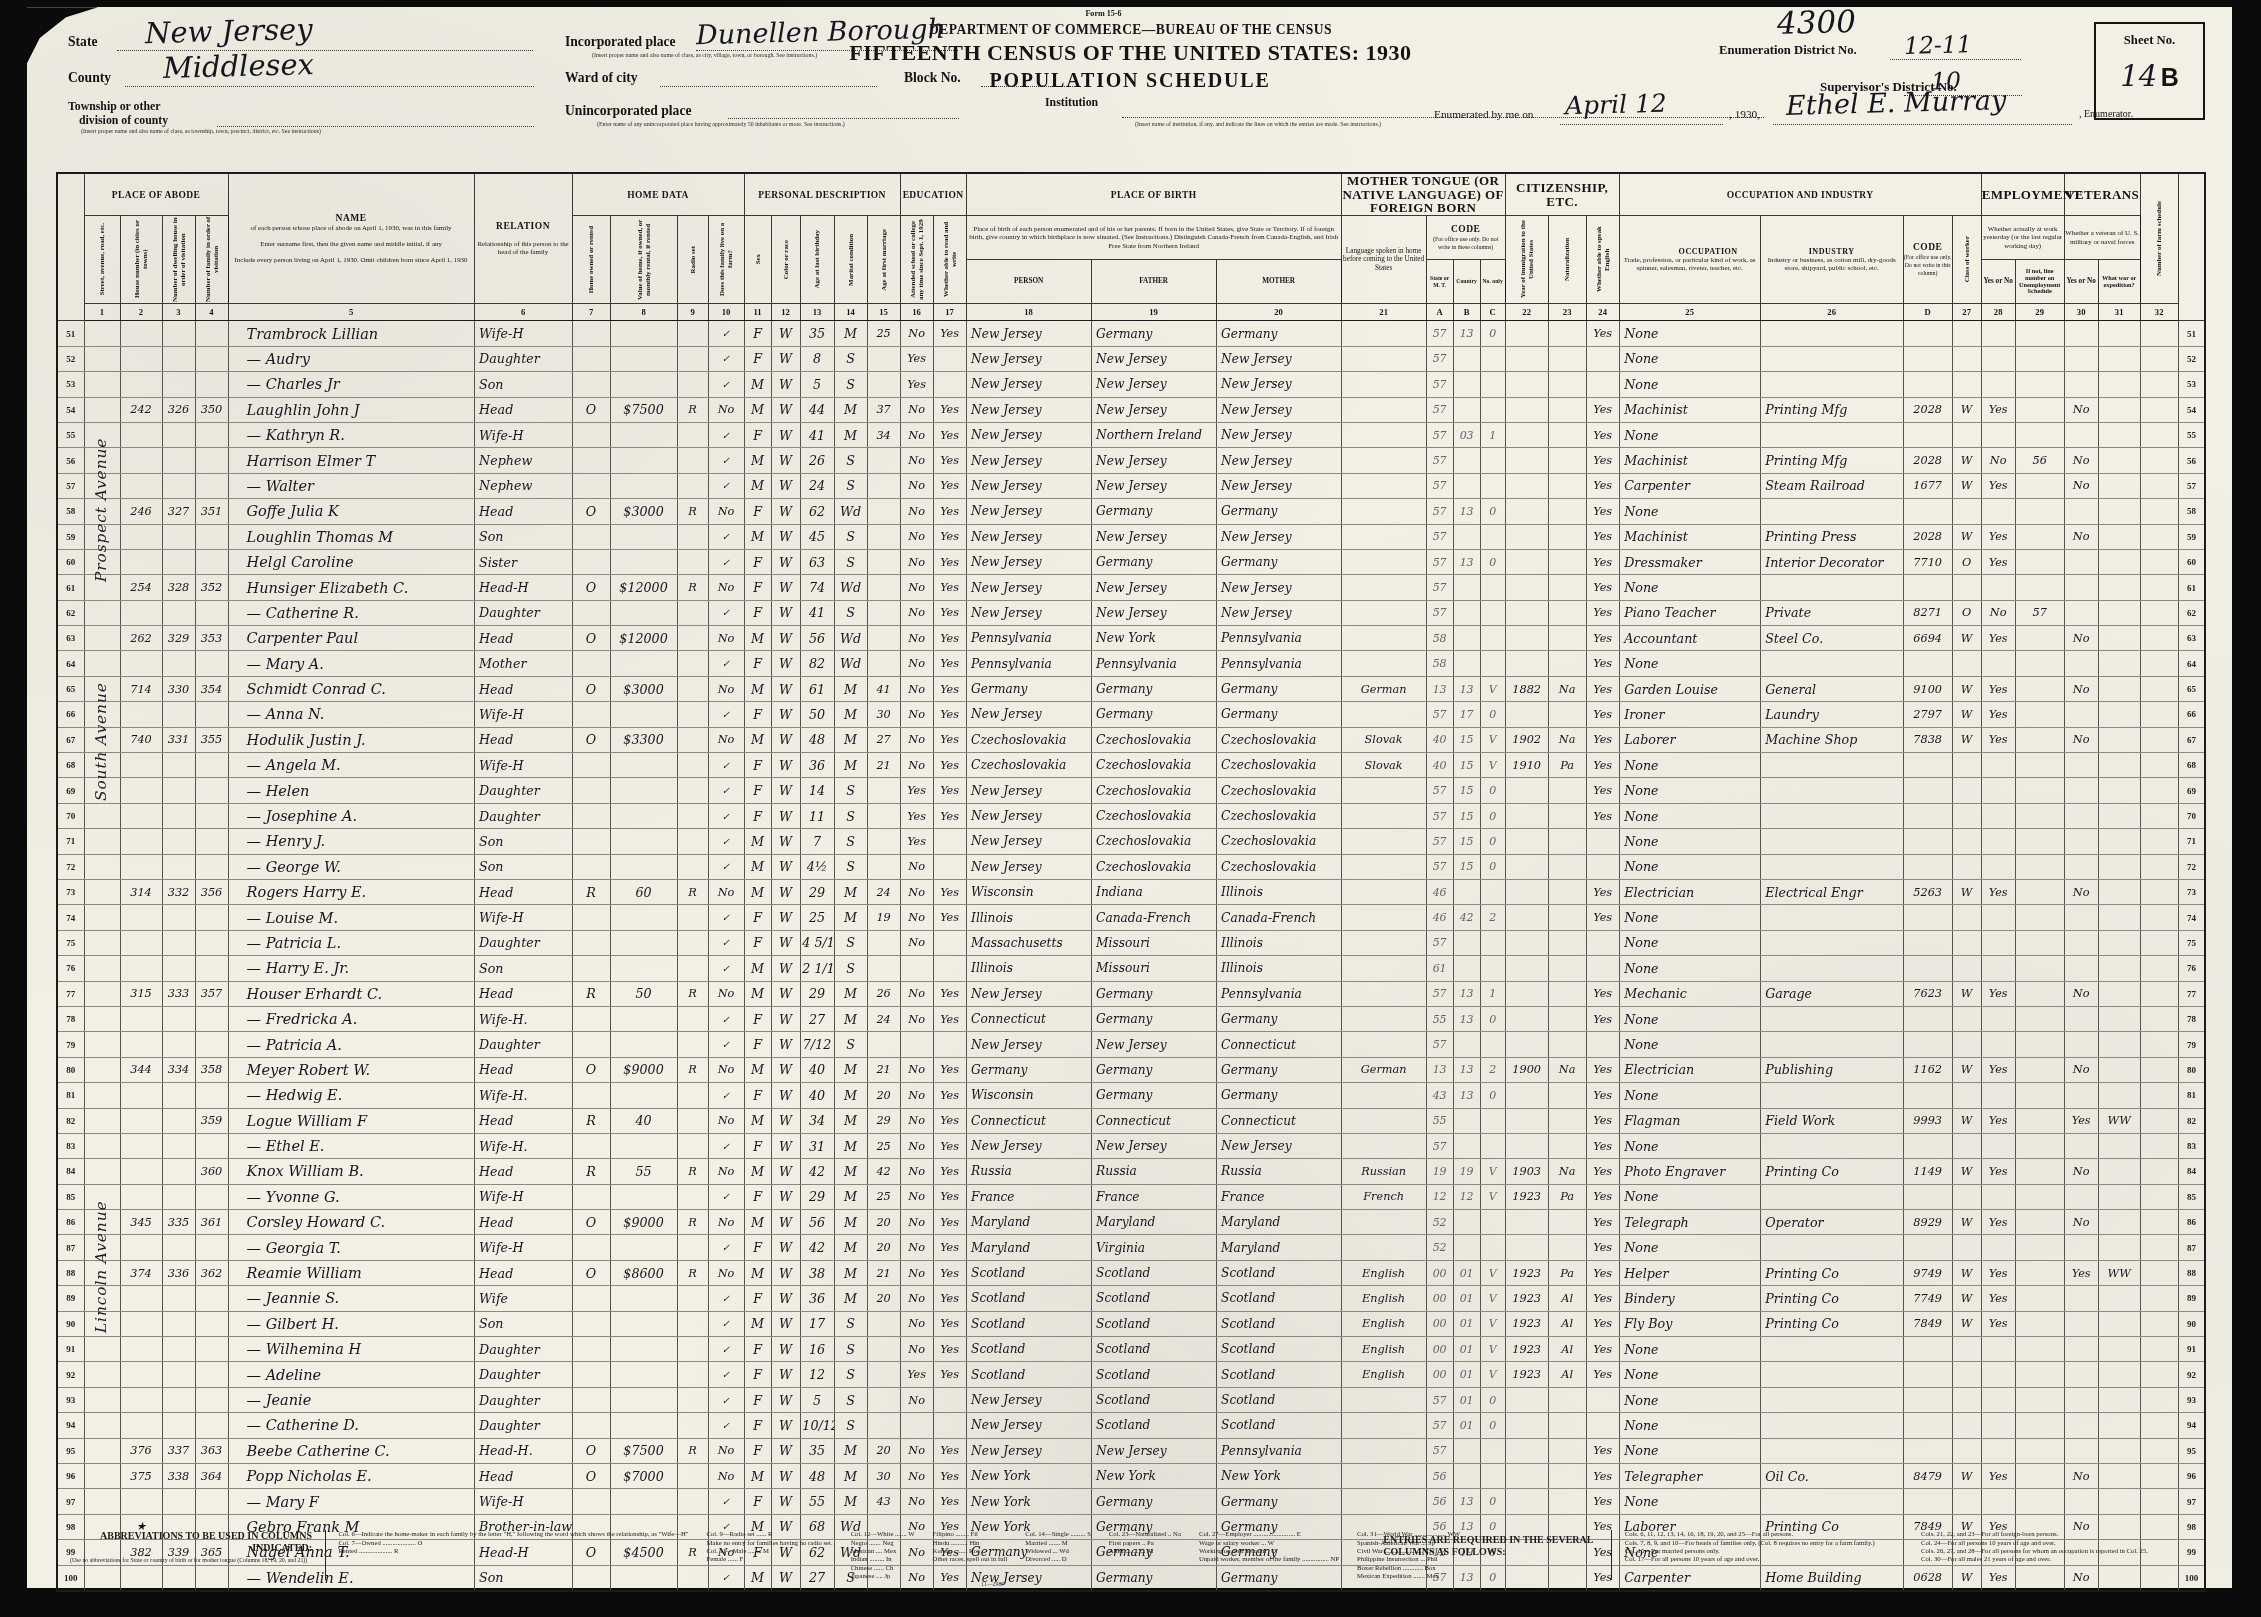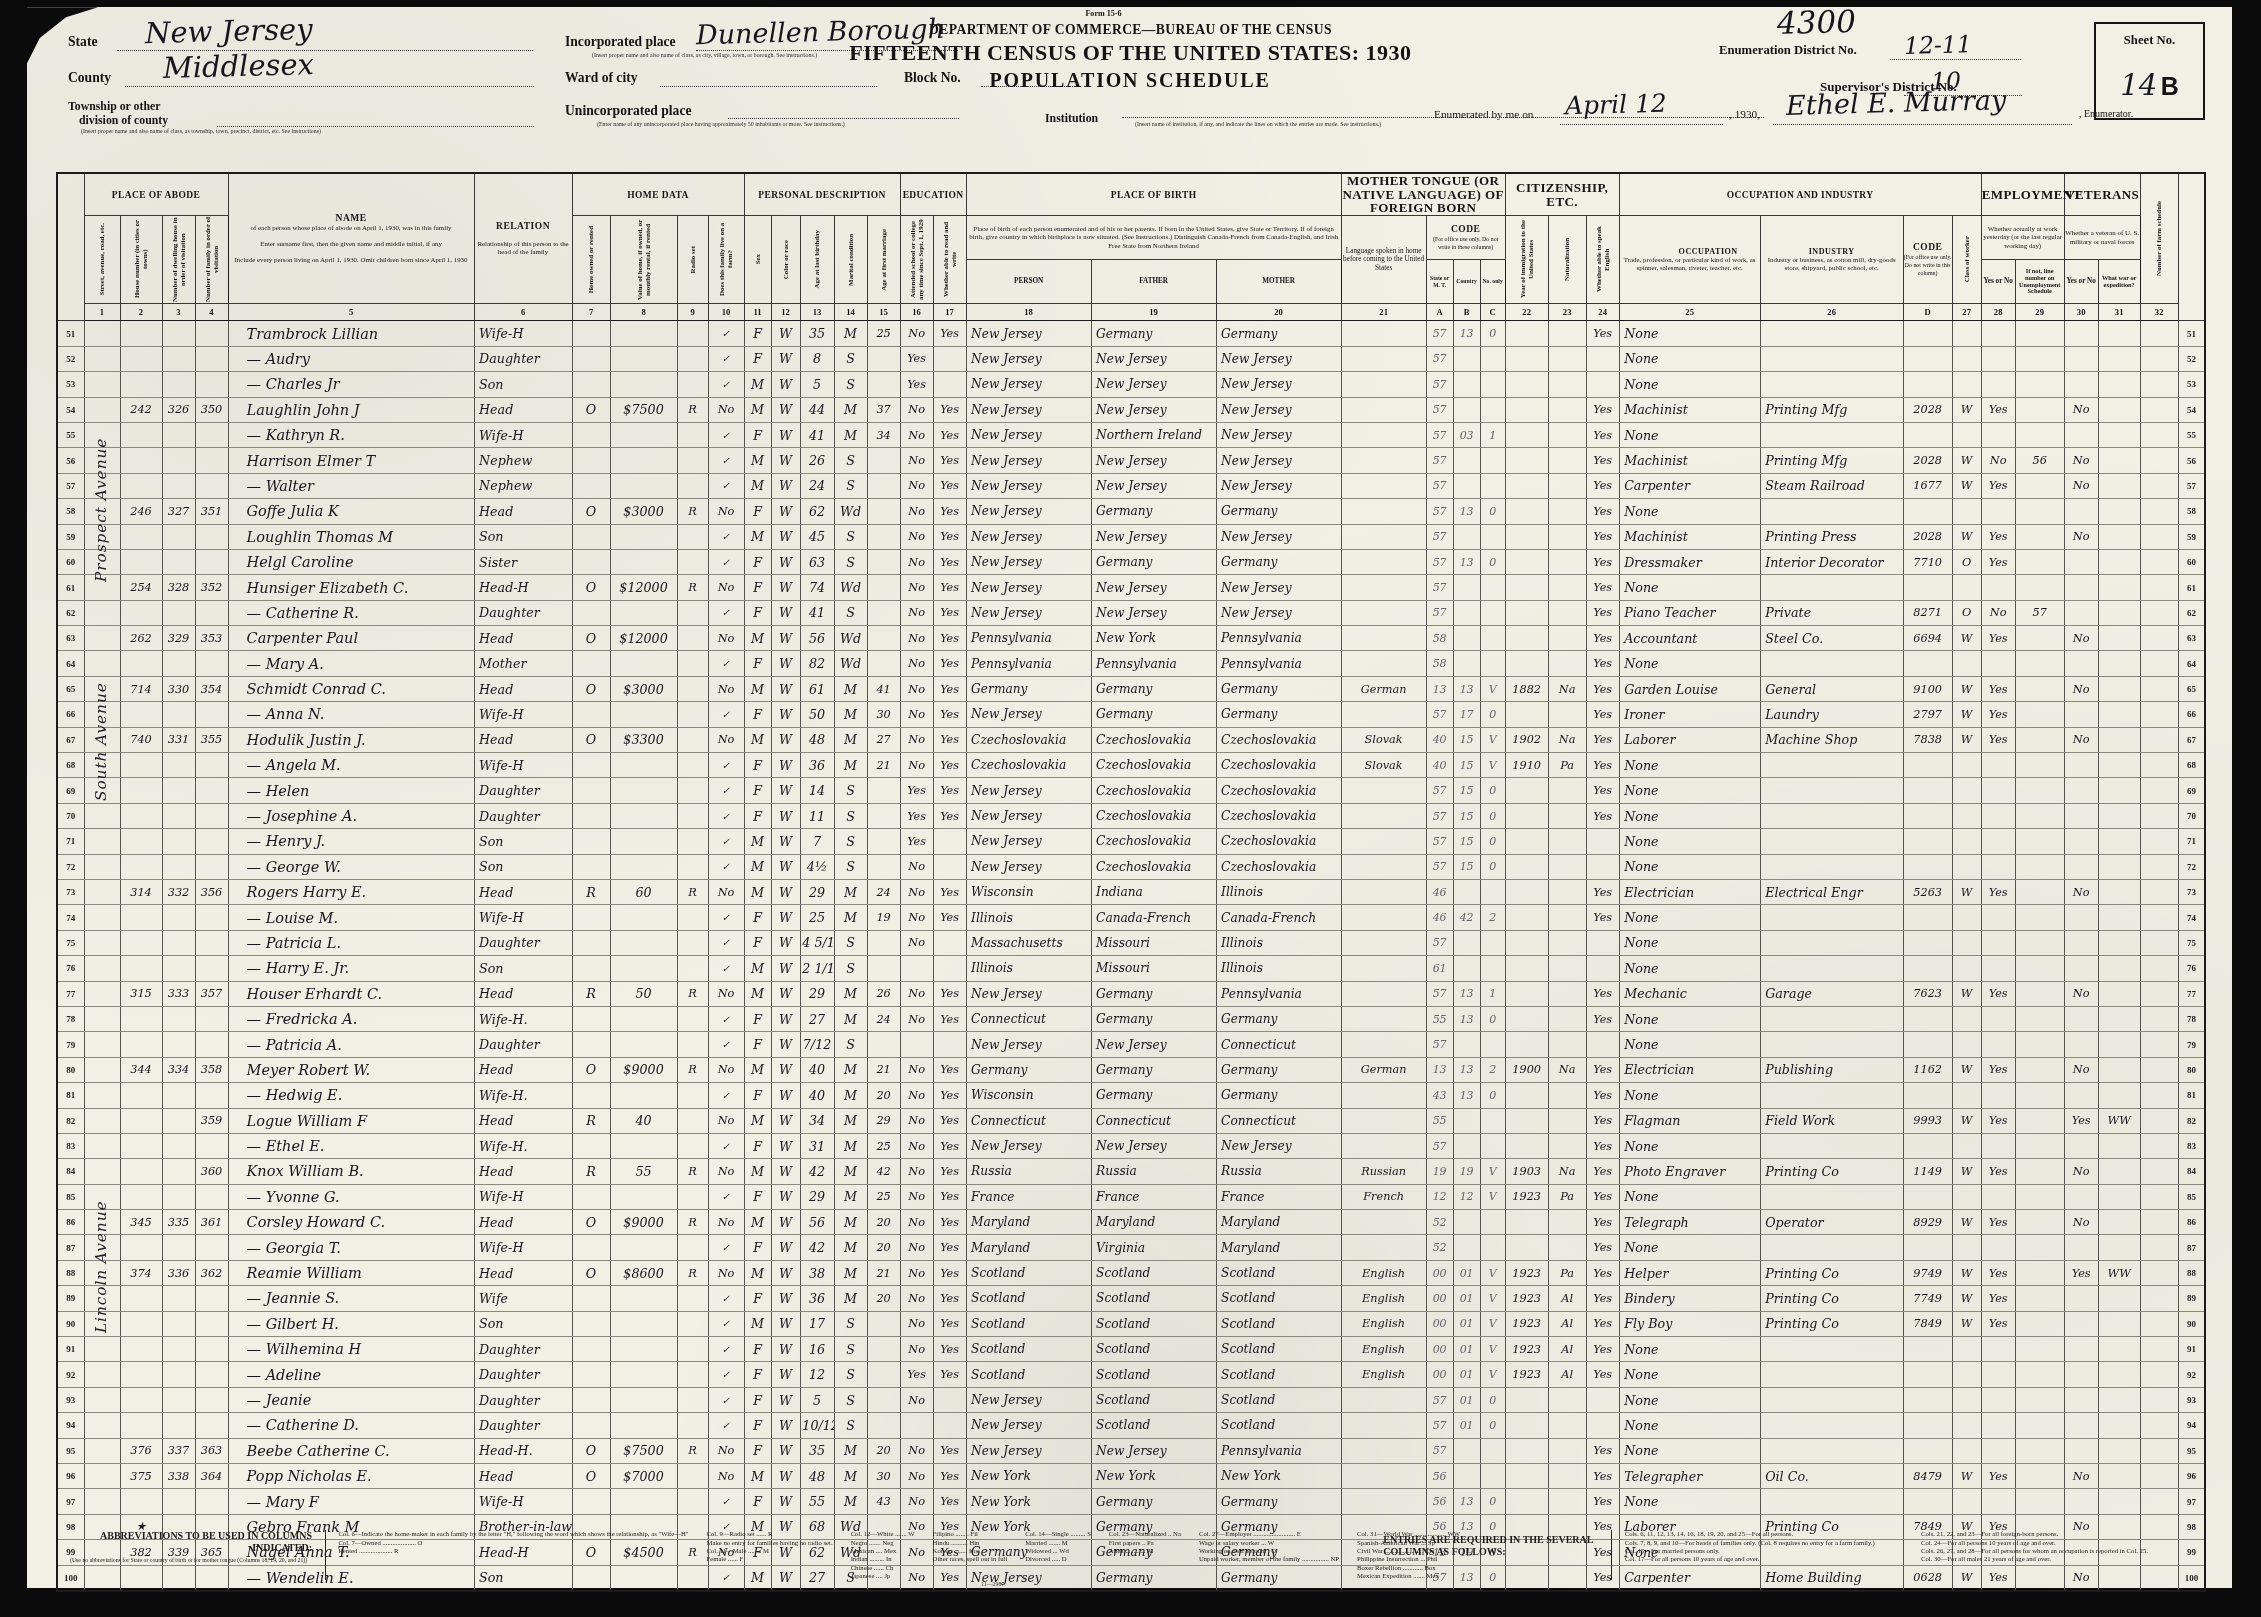--- a/index.html
+++ b/index.html
@@ -93,35 +93,35 @@
 
     <div class="plabel" style="left:538px;top:96px;text-align:center;">Unincorporated place</div>
     <div class="dotline" style="left:701px;top:110px;width:231px;"></div>
     <div class="psmall" style="left:570px;top:114px;">(Enter name of any unincorporated place having approximately 50 inhabitants or more.   See instructions.)</div>
 
     <div class="ctr" style="left:959px;top:1.8px;width:235px;font-size:8.1px;font-weight:bold;">Form 15-6</div>
     <div class="ctr" style="left:850px;top:14.5px;width:507px;font-size:13.6px;font-weight:bold;letter-spacing:0.4px;">DEPARTMENT OF COMMERCE—BUREAU OF THE CENSUS</div>
     <div class="ctr" style="left:814px;top:33px;width:579px;font-size:22px;font-weight:bold;letter-spacing:0.5px;">FIFTEENTH CENSUS OF THE UNITED STATES:  1930</div>
     <div class="ctr" style="left:868px;top:62px;width:470px;font-size:20px;font-weight:bold;letter-spacing:1.8px;">POPULATION SCHEDULE</div>
 
-    <div class="plabel" style="left:1018px;top:104px;font-size:11.8px;">Institution</div>
+    <div class="plabel" style="left:1018px;top:88px;font-size:11.8px;">Institution</div>
     <div class="dotline" style="left:1095px;top:109px;width:642px;"></div>
     <div class="psmall" style="left:1108px;top:114px;">(Insert name of institution, if any, and indicate the lines on which the entries are made.   See instructions.)</div>
 
     <div class="hwval" style="left:1750px;top:-3.6px;font-size:31px;">4300</div>
     <div class="plabel" style="left:1692px;top:36px;font-size:12.7px;">Enumeration District No.</div>
     <div class="dotline" style="left:1863px;top:51px;width:131px;"></div>
     <div class="hwval" style="left:1877px;top:23.5px;font-size:23.5px;">12-11</div>
     <div class="plabel" style="left:1793px;top:72px;font-size:13px;">Supervisor's District No.</div>
     <div class="dotline" style="left:1877px;top:87px;width:118px;"></div>
     <div class="hwval" style="left:1904px;top:60px;font-size:23.5px;">10</div>
 
     <div class="sheetbox" style="left:2067px;top:15px;width:107px;height:94px;">
       <div style="font-size:12.7px;font-weight:bold;margin-top:9px;">Sheet No.</div>
-      <div style="margin-top:20px;">
+      <div style="margin-top:11px;">
         <span class="hw" style="font-family:'DejaVu Serif',serif;font-size:29px;">14</span>
         <span style="font-size:25px;font-weight:bold;font-family:'Liberation Sans',sans-serif;">B</span>
       </div>
     </div>
 
     <div class="plabel" style="left:1407px;top:101px;font-size:11.3px;font-weight:normal;">Enumerated by me on</div>
     <div class="dotline" style="left:1533px;top:116px;width:163px;"></div>
     <div class="hwval" style="left:1538px;top:83px;font-size:25px;">April 12</div>
     <div class="plabel" style="left:1702px;top:101px;font-size:11.3px;font-weight:normal;">, 1930,</div>
     <div class="dotline" style="left:1746px;top:116px;width:299px;"></div>

